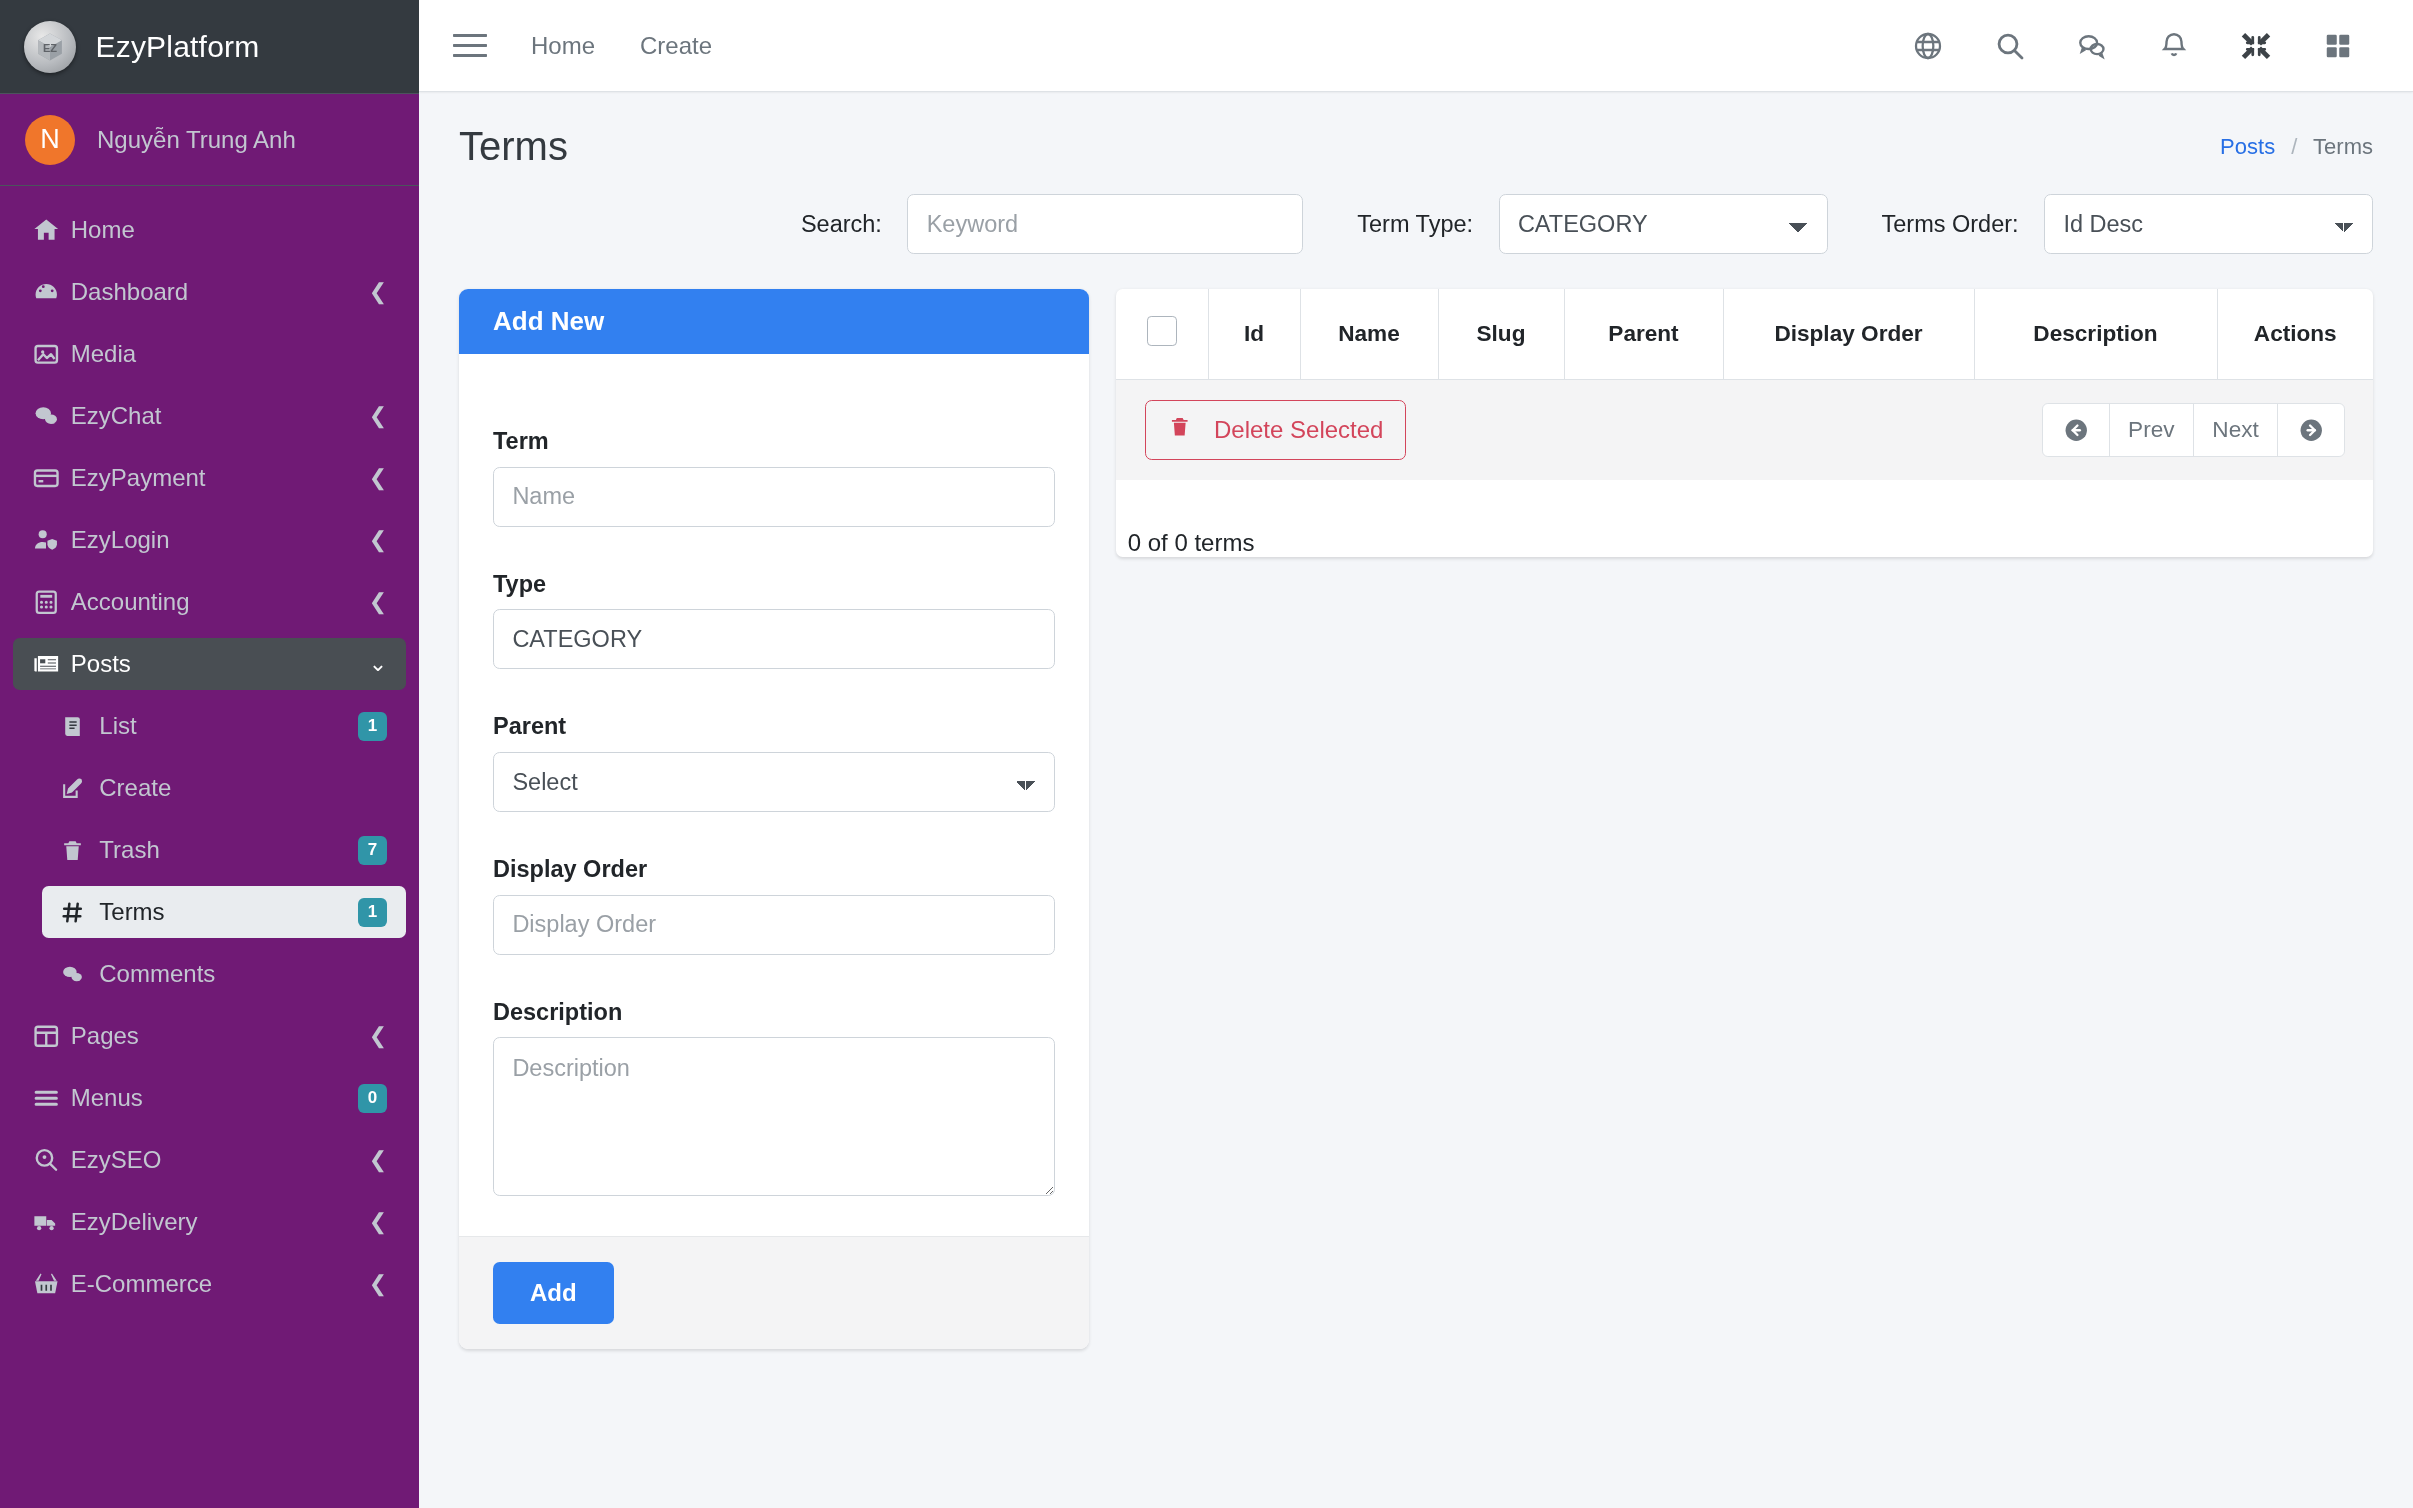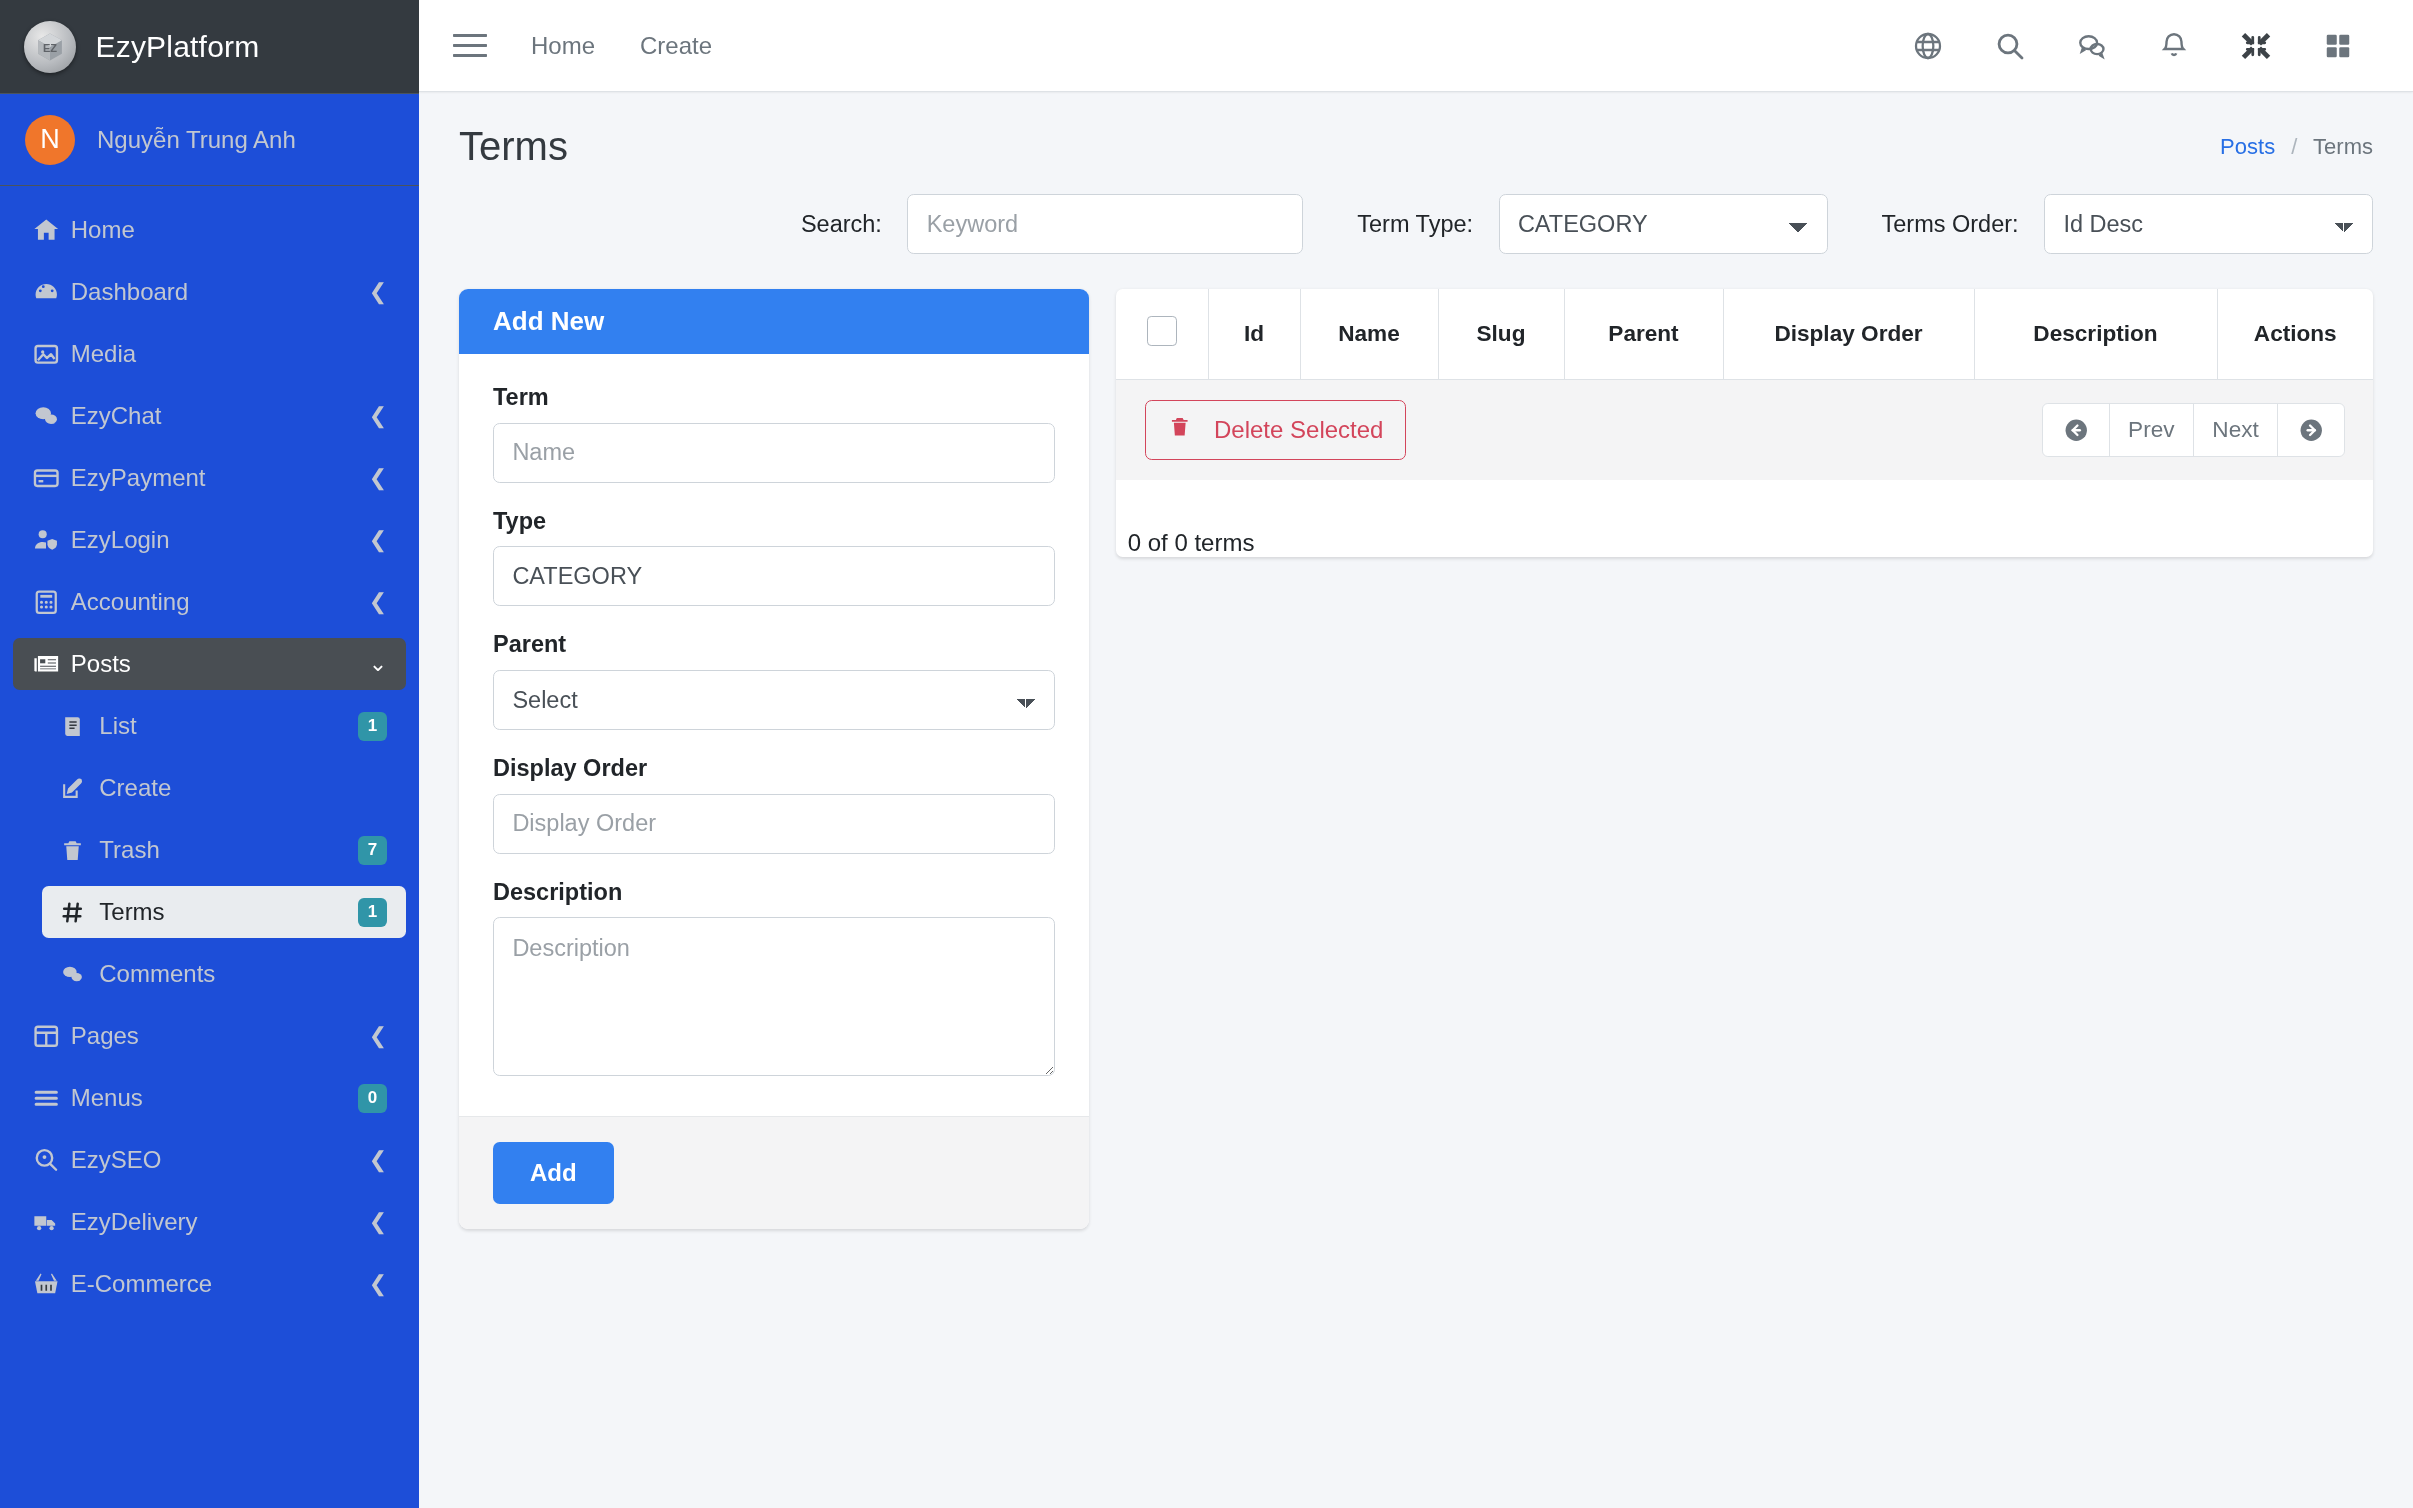--- a/index.html
+++ b/index.html
@@ -7,21 +7,21 @@
     width: 2413px; height: 1508px;
     font-family: "Liberation Sans", sans-serif;
     background: #f4f6f9;
     overflow: hidden;
   }
   .app { display: flex; width: 2413px; height: 1508px; }
 
   
   .sidebar {
     width: 419px; min-width: 419px; height: 1508px;
-    background: #1d4ed8; color: #c2c7d0;
+    background: #701a75; color: #c2c7d0;
     display: flex; flex-direction: column;
     overflow: hidden;
   }
   .brand {
     height: 94px; display: flex; align-items: center;
     padding: 0 23.5px; gap: 20px;
     border-bottom: 0.8px solid #4b545c;
     background: #343a40;
   }
   .brand-logo {
@@ -109,21 +109,21 @@
 
   
   .card-form {
     width: 630px; background: #fff; border-radius: 9px;
     box-shadow: 0 1.7px 3.4px rgba(0,0,0,.12); overflow: hidden; flex: 0 0 auto;
   }
   .card-head { background: #3280f0; color: #fff; height: 65px; display: flex; align-items: center; padding: 0 34px; }
   .card-head-title { font-size: 26px; font-weight: bold; }
   .card-body { padding: 30px 34px 37px 34px; }
   .fl { font-size: 23.5px; font-weight: bold; color: #212529; display: block; margin-bottom: 11.7px; }
-  .fg { margin-bottom: 25px; }
+  .fg { margin-bottom: 25px; margin-top: 44px; }
   .fc {
     width: 100%; height: 60px; border: 0.8px solid #ced4da; border-radius: 6.7px;
     font-size: 23.5px; padding: 0 18.4px; color: #495057; background: #fff; outline: none;
     font-family: "Liberation Sans", sans-serif;
   }
   .fc::placeholder { color: #9aa0a6; }
   select.fc { appearance: none; -webkit-appearance: none;
     background-image: linear-gradient(45deg, transparent 50%, #495057 50%), linear-gradient(135deg, #495057 50%, transparent 50%);
     background-position: calc(100% - 28.5px) 28px, calc(100% - 19px) 28px;
     background-size: 9.2px 9.2px, 9.2px 9.2px; background-repeat: no-repeat; }

